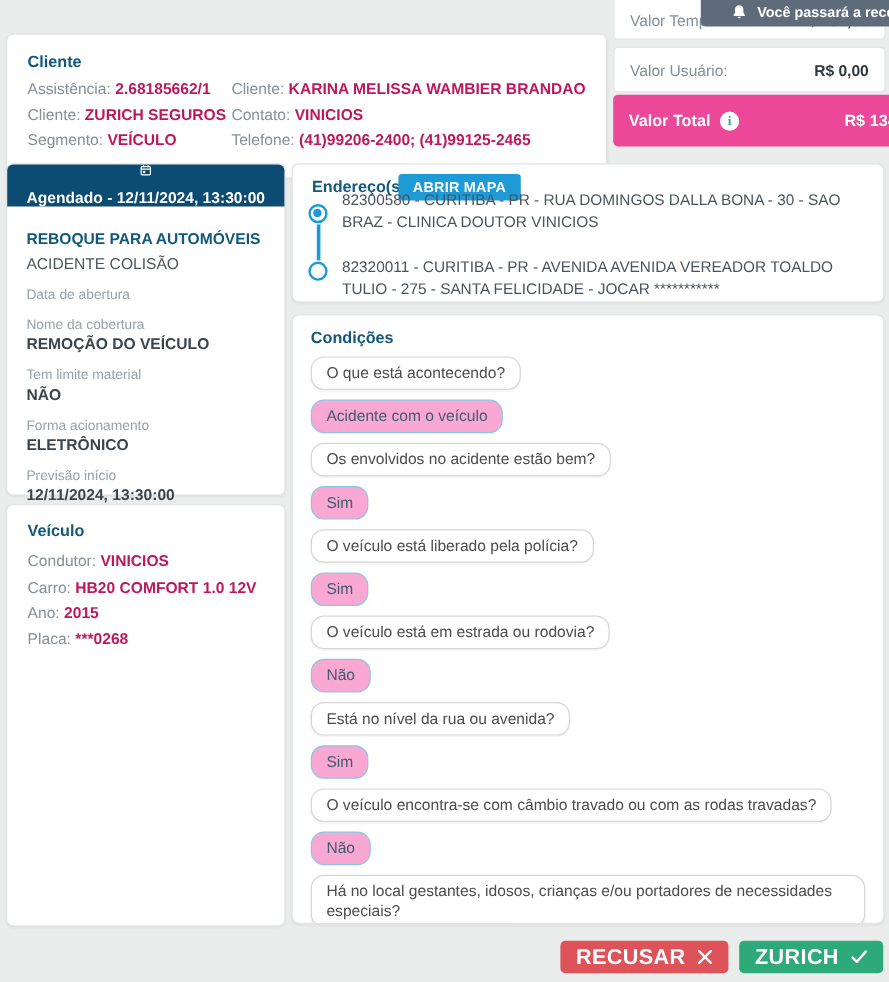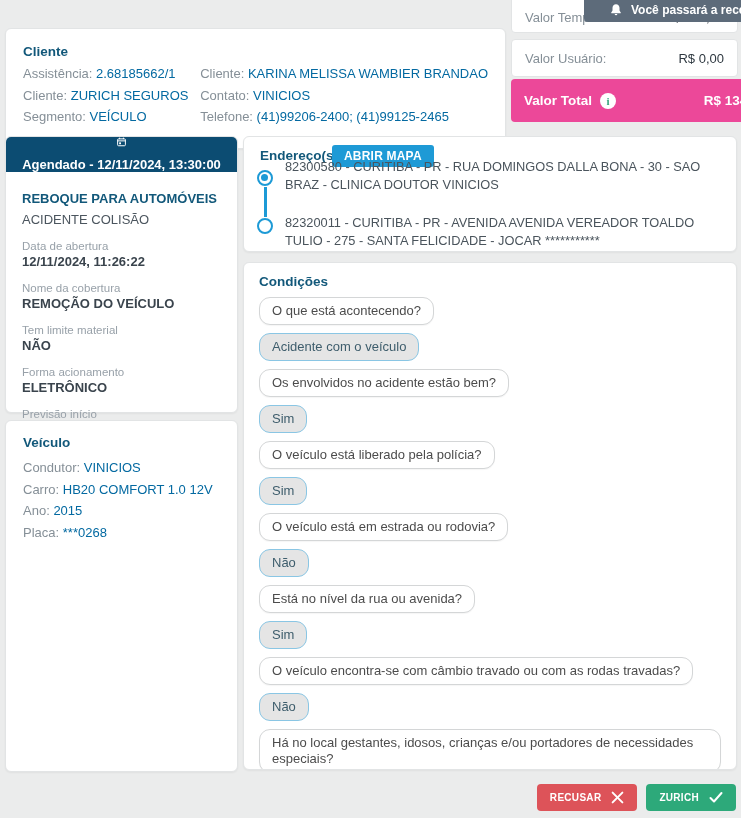--- a/index.html
+++ b/index.html
@@ -13,39 +13,39 @@
   }
   .card {
     position:absolute;
     background:#fff;
     border:1px solid #e2e4e5;
     border-radius:6px;
     box-shadow:0 1px 2px rgba(0,0,0,.05);
   }
   .sec-title { font-size:13.5px; font-weight:bold; color:#12587a; }
   .kv { font-size:13px; line-height:21.5px; color:#858f97; white-space:nowrap; }
-  .kv b { font-weight:normal; color:#0369a1; }
+  .kv b { font-weight:bold; color:#be185d; }
 
   
   #client-card { left:5px; top:0; width:501px; height:121px; padding:15px 17px;margin-top:28px; }
   #client-card .cols { display:flex; margin-top:4px; }
   #client-card .col1 { width:228px; }
   .phone-link { color:#219fd8; cursor:pointer; }
 
   
   .val-row {
     position:absolute; left:511px; width:227px;
     background:#fff; border:1px solid #e2e4e5; border-radius:4px;
     display:flex; justify-content:space-between; align-items:center;
     padding:0 13px; font-size:13px;
   }
   #val-row-tempo { top:-13px; height:46px; align-items:flex-end; padding-bottom:7px; }
   #val-row-usuario { top:39px; height:38px; }
   .val-label { color:#858f97; }
-  .val-amount { font-weight:normal; color:#2e3840; }
+  .val-amount { font-weight:bold; color:#2e3840; }
   #val-total {
     position:absolute; left:511px; top:79px; width:268px; height:43px;
     background:#ec4899; border-radius:4px; color:#fff;
     display:flex; justify-content:space-between; align-items:center; padding:0 13px;
     font-size:13.5px; font-weight:bold;
   }
   #val-total .lbl { display:flex; align-items:center; gap:8px; }
   .info-icon {
     width:16px; height:16px; border-radius:50%; background:#fff; color:#36a77e;
     font-size:11px; font-weight:bold; display:flex; align-items:center; justify-content:center;
@@ -103,28 +103,28 @@
   #addr-1 { top:21px; }
   #addr-2 { top:77px; }
 
   
   #cond-card { left:243px; top:262px; width:494px; height:508px; padding:11px 15px; overflow:hidden; }
   .bubble {
     display:table; font-size:13px; line-height:16px;
     padding:5px 12px; border-radius:11px; margin-top:8px;
   }
   .bubble.q { background:#fff; border:1px solid #d4d6d7; color:#4c4c4c; box-shadow:0 1px 1px rgba(0,0,0,.04); }
-  .bubble.a { background:#e5e5e5; border:1px solid #8ac6e4; color:#3e5d6c; }
+  .bubble.a { background:#f9a8d4; border:1px solid #8ac6e4; color:#3e5d6c; }
   .bubble:first-of-type { margin-top:10px; }
 
   
   #actions { position:absolute; right:5px; bottom:7px; display:flex; gap:9px; }
   .act-btn {
     height:27px; border:none; border-radius:4px; color:#fff;
-    font-family:inherit; font-size:10px; font-weight:bold; letter-spacing:.3px;
+    font-family:inherit; font-size:18px; font-weight:bold; letter-spacing:.3px;
     padding:0 13px; display:flex; align-items:center; gap:10px; cursor:pointer;
   }
   #refuse-btn { background:#dd5359; }
   #accept-btn { background:#2da97a; }
 </style>
 </head>
 <body>
 
 <div class="card" id="client-card">
   <div class="sec-title">Cliente</div>
@@ -175,21 +175,20 @@
       <line x1="11" y1="1" x2="11" y2="3.4"></line>
       <rect x="4.2" y="8.6" width="3" height="3" fill="#fff" stroke="none"></rect>
     </svg>
     <span>Agendado - 12/11/2024, 13:30:00</span>
   </div>
   <div class="bd">
     <div class="svc-title">REBOQUE PARA AUTOMÓVEIS</div>
     <div class="svc-sub">ACIDENTE COLISÃO</div>
     <div class="fgroup">
       <div class="lb">Data de abertura</div>
-      <div class="vl">12/11/2024, 11:26:22</div>
     </div>
     <div class="fgroup">
       <div class="lb">Nome da cobertura</div>
       <div class="vl">REMOÇÃO DO VEÍCULO</div>
     </div>
     <div class="fgroup">
       <div class="lb">Tem limite material</div>
       <div class="vl">NÃO</div>
     </div>
     <div class="fgroup">

